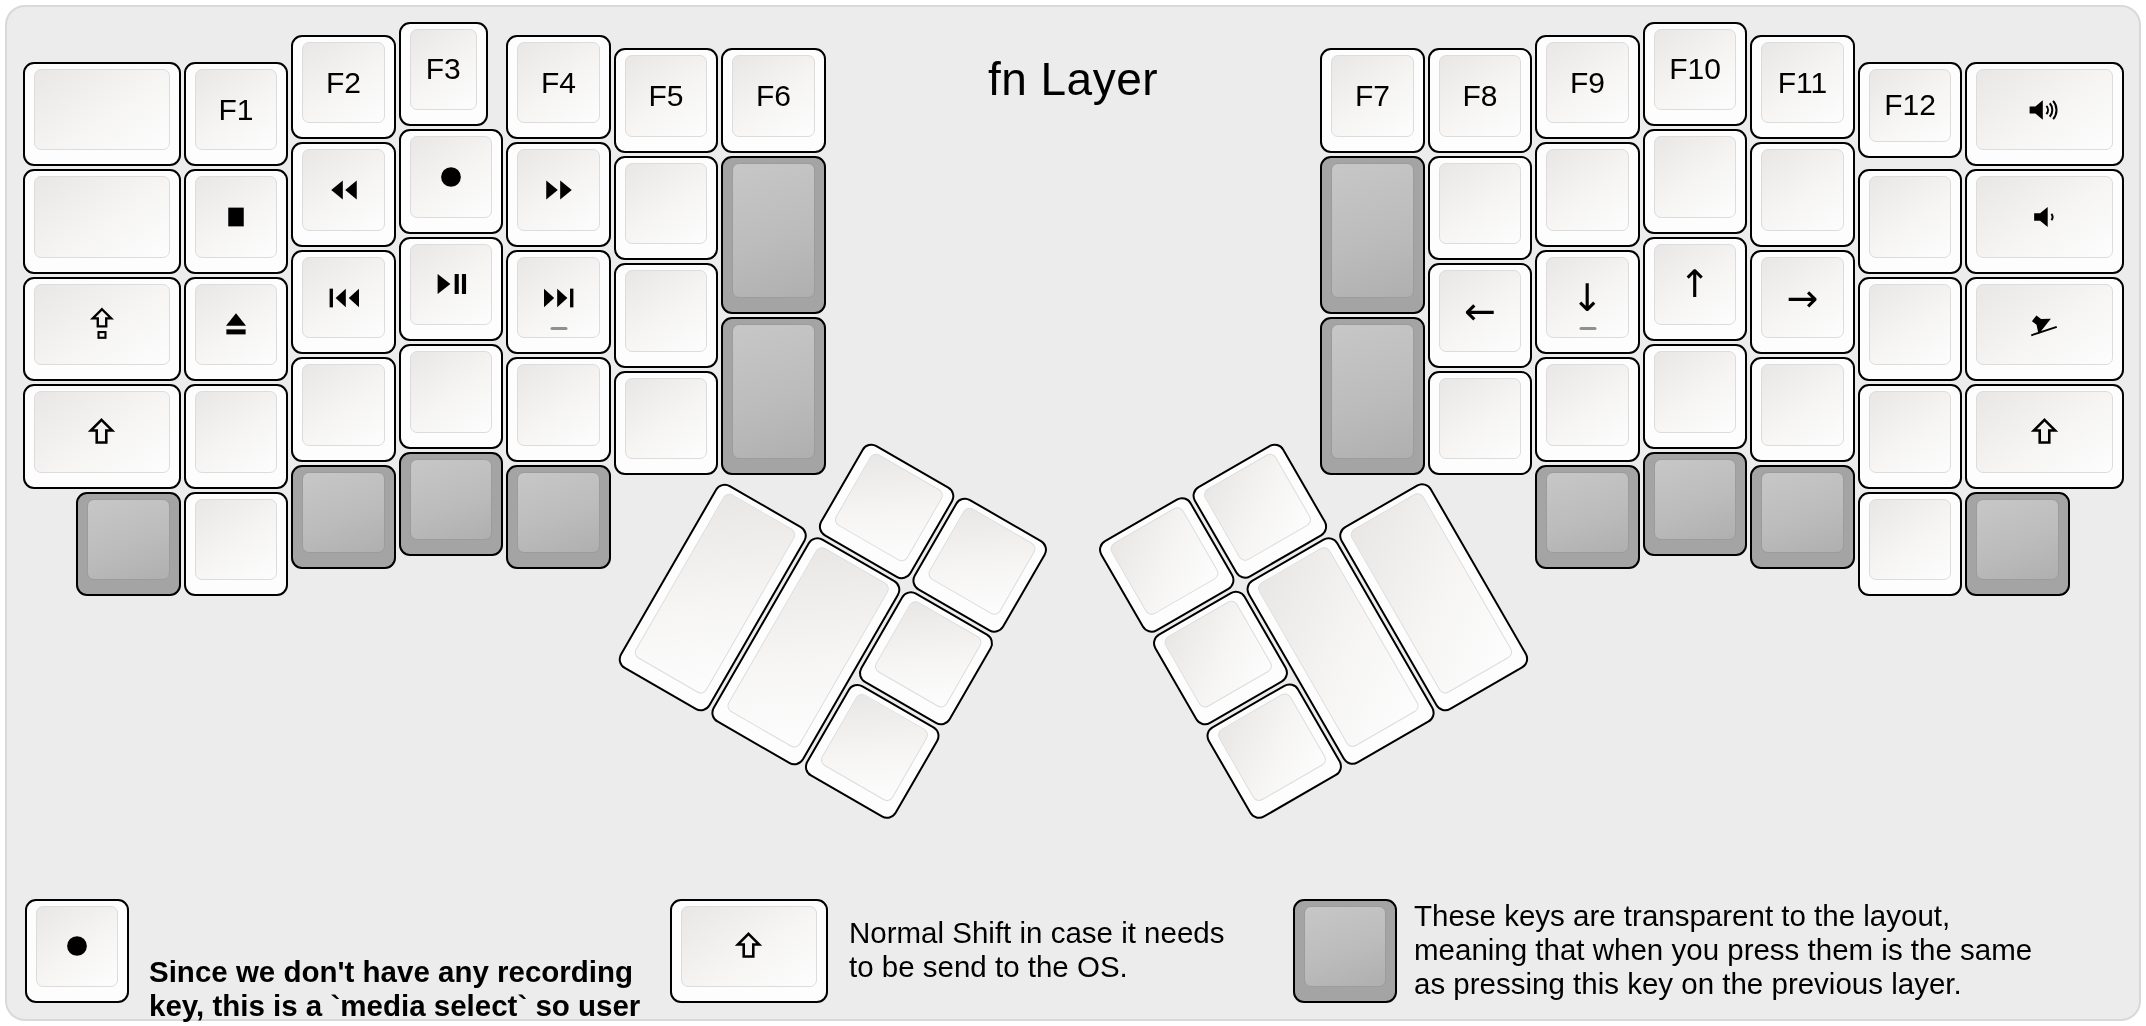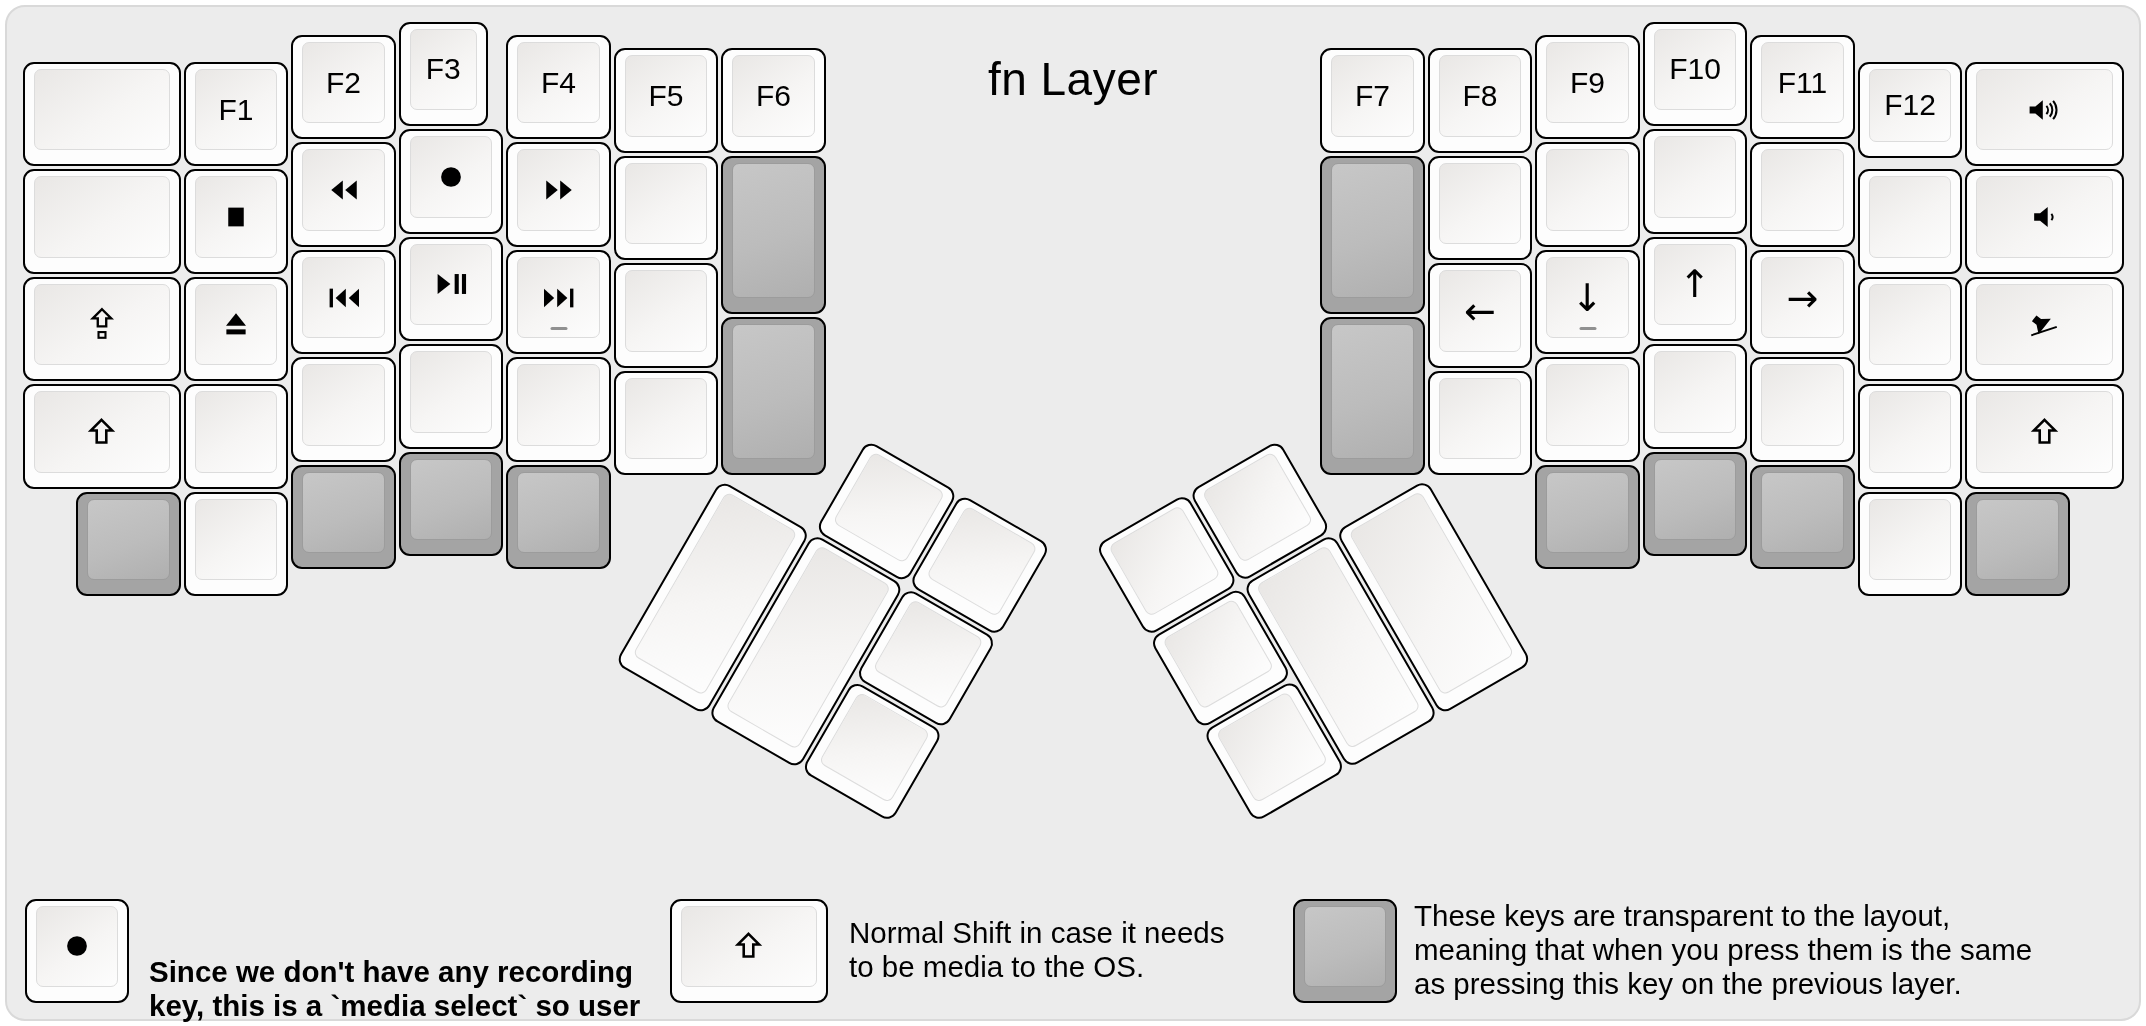--- a/index.html
+++ b/index.html
@@ -420,21 +420,21 @@
         <div class="key" style="left: 669.5px; top: 898.5px; width: 158.25px; height: 104.5px;">
           <div class="key-top">
             <span class="icon-wrap">
               <svg width="31" height="31" viewBox="0 0 24 24">
                 <path d="M12 2.2 L20.2 10.4 H15.7 V19.8 H8.3 V10.4 H3.8 Z" fill="none" stroke="#000" stroke-width="2"></path>
               </svg>
             </span>
           </div>
         </div>
         <div class="legend-text" style="left: 849px; top: 950px;">Normal Shift in case it needs
-to be media to the OS.</div>
+to be send to the OS.</div>
       </div>
       <div>
         <div class="key gray" style="left: 1292.5px; top: 898.5px; width: 104.5px; height: 104.5px;">
           <div class="key-top"></div>
         </div>
         <div class="legend-text" style="left: 1414px; top: 950px;">These keys are transparent to the layout,
 meaning that when you press them is the same
 as pressing this key on the previous layer.</div>
       </div>
     </div>

